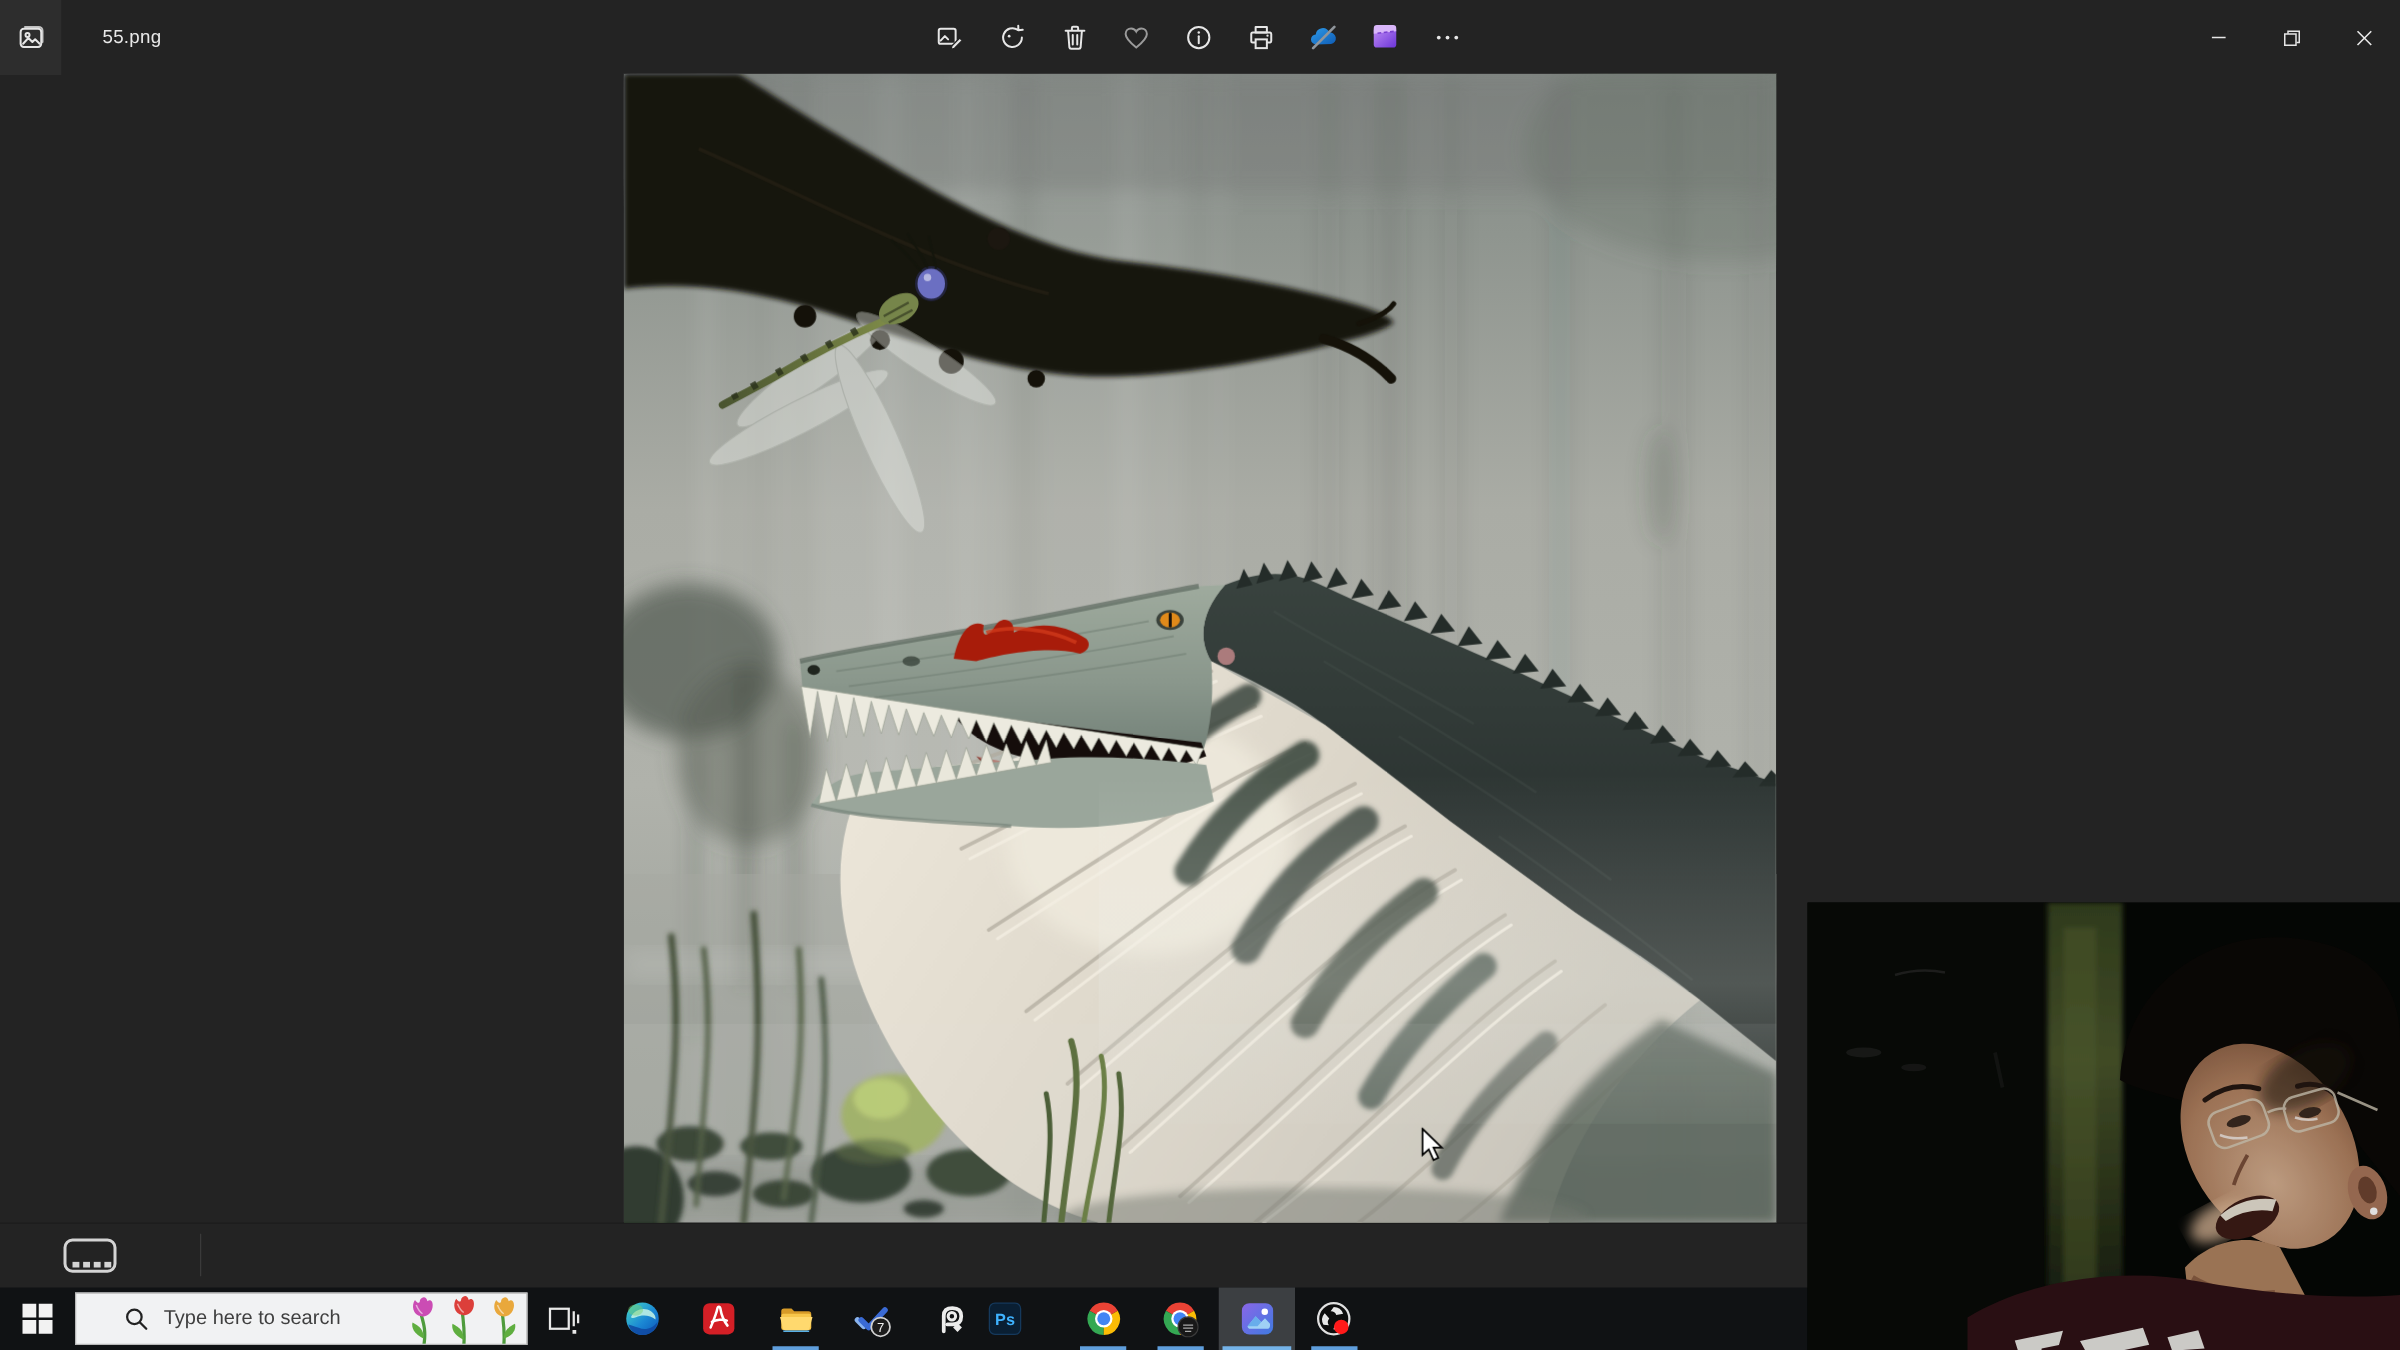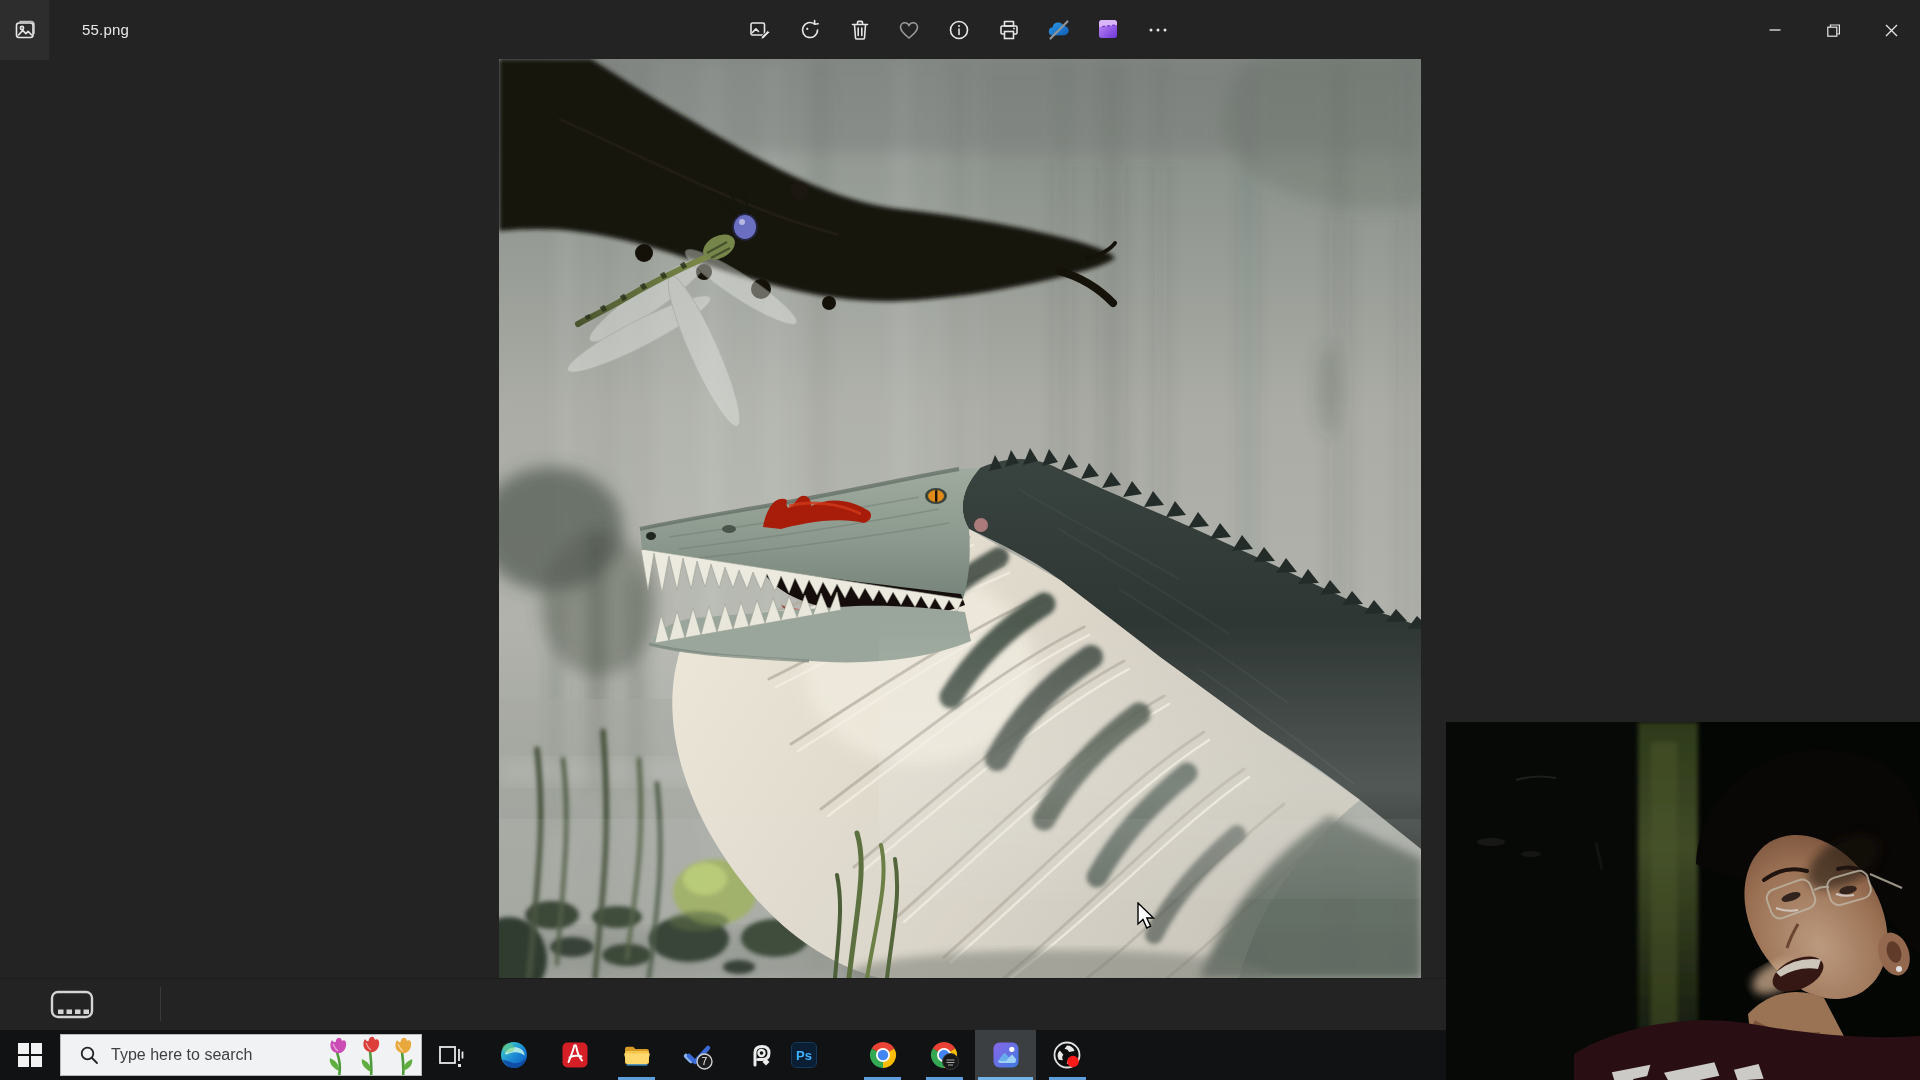--- a/index.html
+++ b/index.html
@@ -28,21 +28,21 @@
                background:#232323; border-top:1px solid #1c1c1c; }
   .film-btn { position:absolute; left:40px; top:6px; width:64px; height:40px;
               display:flex; align-items:center; justify-content:center; }
   .bb-divider { position:absolute; left:160px; top:8px; width:1px; height:34px; background:#3a3a3a; }
 
   
   .taskbar { position:absolute; left:0; top:1030px; width:1920px; height:50px; background:#101214; }
   .start-btn { position:absolute; left:0; top:0; width:60px; height:50px;
                display:flex; align-items:center; justify-content:center; }
   .searchbox { position:absolute; left:60px; top:4px; width:362px; height:42px; background:#f1f2f3;
-               border:1px solid #b9b9b9; display:flex; align-items:center; overflow:hidden; }
+               border:1px solid #b9b9b9; display:flex; align-items:center; overflow:hidden;padding-left:20px; }
   .searchbox .mag { margin:0 12px 0 18px; flex:0 0 auto; }
   .search-text { color:#3f3f3f; font-size:16px; white-space:nowrap; }
   .tulips { position:absolute; right:2px; top:0; height:42px; }
   .tb-app { position:absolute; top:0; width:61px; height:50px;
             display:flex; align-items:center; justify-content:center; }
   .tb-app.active { background:#3c3f42; }
   .run { position:absolute; bottom:0; left:12px; width:37px; height:3px; background:#5f9edc; }
   .run.wide { left:3px; width:55px; background:#74b3e8; }
 
   

